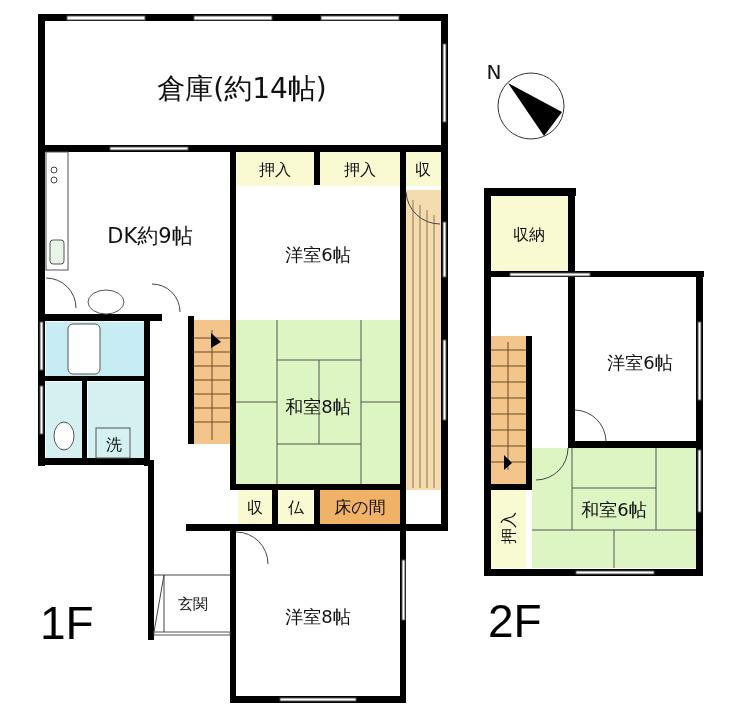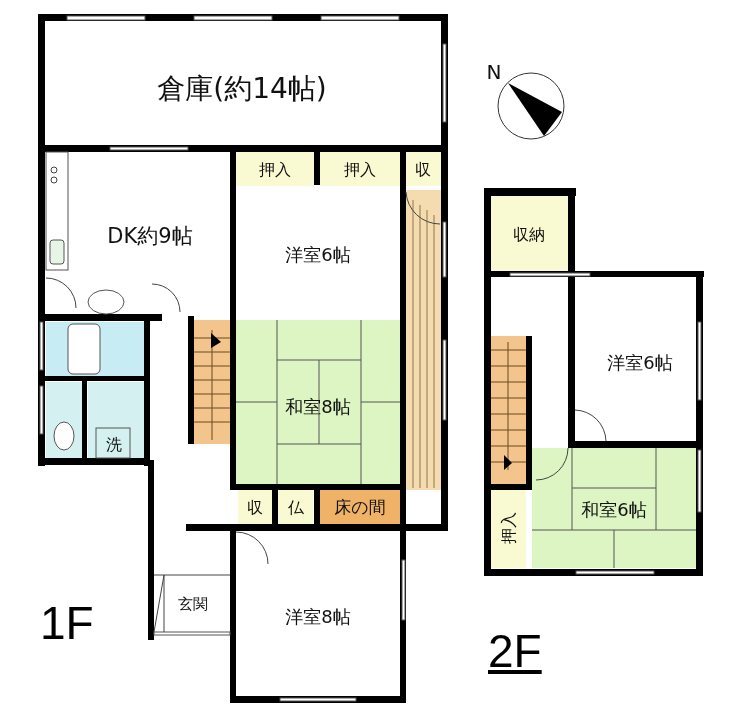--- a/index.html
+++ b/index.html
@@ -185,13 +185,13 @@
   </g>
 
   <g>
     <circle cx="531" cy="106" r="33" fill="#fff" stroke="#333" stroke-width="1"></circle>
     <polygon points="508,83 562,112 544,136" fill="#000"></polygon>
     <text class="lbl" x="494" y="72" font-size="20">N</text>
   </g>
 </svg>
 
 <div class="floor-lbl" style="left:40px;top:600px;">1F</div>
-<div class="floor-lbl" style="left:488px;top:628px;text-decoration:underline;">2F</div>
+<div class="floor-lbl" style="left:488px;top:598px;">2F</div>
 
 </body></html>

